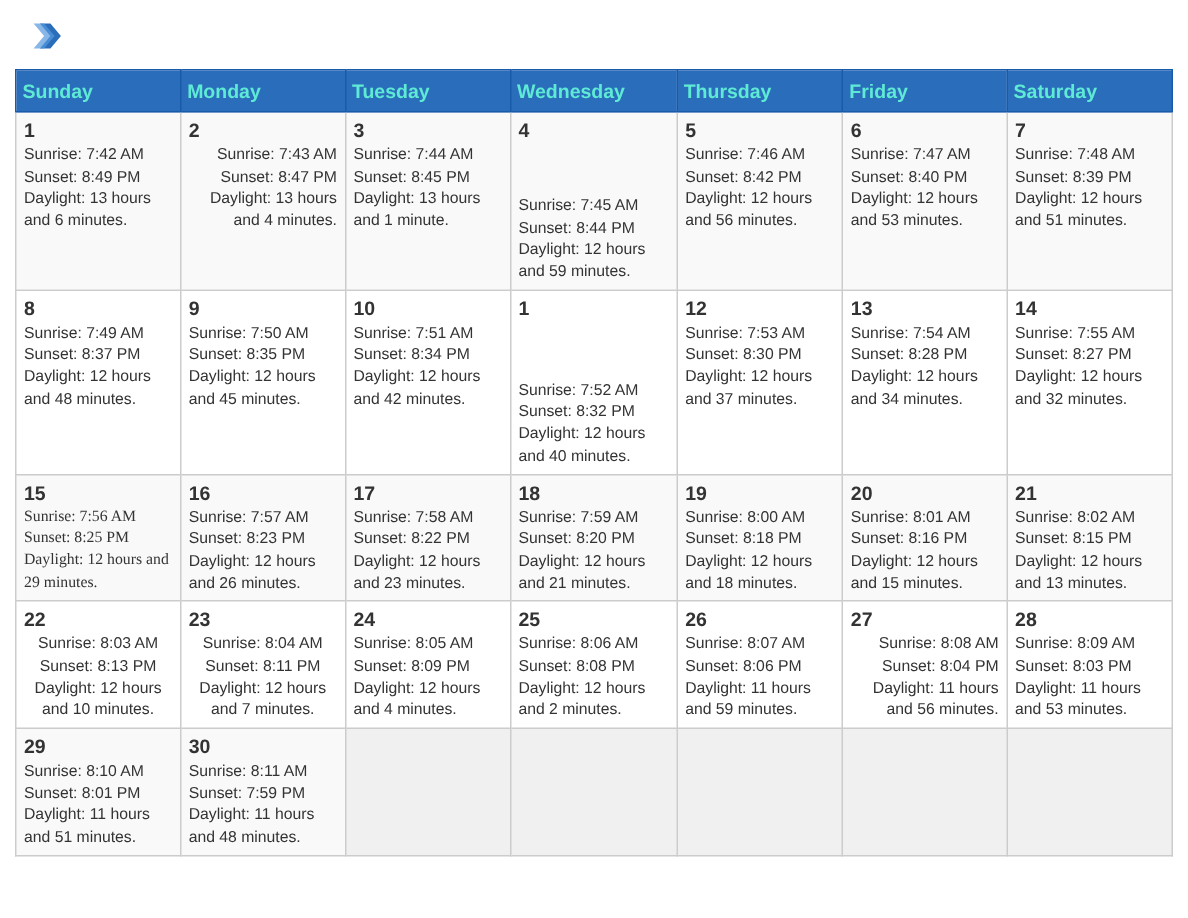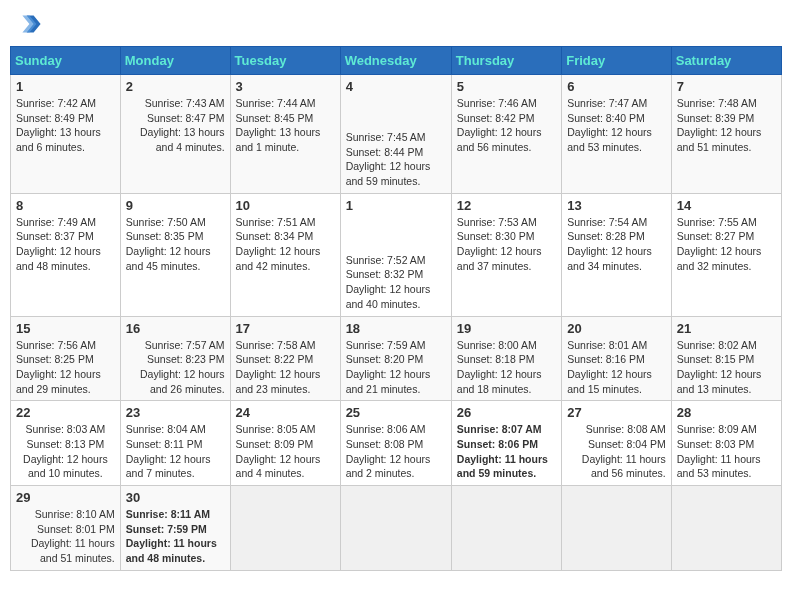--- a/index.html
+++ b/index.html
@@ -209,27 +209,27 @@
         <td>
           <span class="day-num">14</span>
           <div class="day-info" style="white-space: pre-line;">Sunrise: 7:55 AM
 Sunset: 8:27 PM
 Daylight: 12 hours and 32 minutes.</div>
         </td>
       </tr>
       <tr>
         <td>
           <span class="day-num">15</span>
-          <div class="day-info" style="white-space: pre-line;">Sunrise: 7:56 AM
+          <div class="day-info" style="white-space: pre-line; font-family: Liberation Serif, serif;">Sunrise: 7:56 AM
 Sunset: 8:25 PM
 Daylight: 12 hours and 29 minutes.</div>
         </td>
         <td>
           <span class="day-num">16</span>
-          <div class="day-info" style="white-space: pre-line; text-align: right;">Sunrise: 7:57 AM
+          <div class="day-info" style="white-space: pre-line;">Sunrise: 7:57 AM
 Sunset: 8:23 PM
 Daylight: 12 hours and 26 minutes.</div>
         </td>
         <td>
           <span class="day-num">17</span>
           <div class="day-info" style="white-space: pre-line;">Sunrise: 7:58 AM
 Sunset: 8:22 PM
 Daylight: 12 hours and 23 minutes.</div>
         </td>
         <td>
@@ -259,65 +259,65 @@
       </tr>
       <tr>
         <td>
           <span class="day-num">22</span>
           <div class="day-info" style="white-space: pre-line; text-align: center;">Sunrise: 8:03 AM
 Sunset: 8:13 PM
 Daylight: 12 hours and 10 minutes.</div>
         </td>
         <td>
           <span class="day-num">23</span>
-          <div class="day-info" style="white-space: pre-line;">Sunrise: 8:04 AM
+          <div class="day-info" style="white-space: pre-line; text-align: center;">Sunrise: 8:04 AM
 Sunset: 8:11 PM
 Daylight: 12 hours and 7 minutes.</div>
         </td>
         <td>
           <span class="day-num">24</span>
           <div class="day-info" style="white-space: pre-line;">Sunrise: 8:05 AM
 Sunset: 8:09 PM
 Daylight: 12 hours and 4 minutes.</div>
         </td>
         <td>
           <span class="day-num">25</span>
           <div class="day-info" style="white-space: pre-line;">Sunrise: 8:06 AM
 Sunset: 8:08 PM
 Daylight: 12 hours and 2 minutes.</div>
         </td>
         <td>
           <span class="day-num">26</span>
-          <div class="day-info" style="white-space: pre-line; font-weight: bold;">Sunrise: 8:07 AM
+          <div class="day-info" style="white-space: pre-line;">Sunrise: 8:07 AM
 Sunset: 8:06 PM
 Daylight: 11 hours and 59 minutes.</div>
         </td>
         <td>
           <span class="day-num">27</span>
           <div class="day-info" style="white-space: pre-line; text-align: right;">Sunrise: 8:08 AM
 Sunset: 8:04 PM
 Daylight: 11 hours and 56 minutes.</div>
         </td>
         <td>
           <span class="day-num">28</span>
           <div class="day-info" style="white-space: pre-line;">Sunrise: 8:09 AM
 Sunset: 8:03 PM
 Daylight: 11 hours and 53 minutes.</div>
         </td>
       </tr>
       <tr>
         <td>
           <span class="day-num">29</span>
-          <div class="day-info" style="white-space: pre-line; text-align: right;">Sunrise: 8:10 AM
+          <div class="day-info" style="white-space: pre-line;">Sunrise: 8:10 AM
 Sunset: 8:01 PM
 Daylight: 11 hours and 51 minutes.</div>
         </td>
         <td>
           <span class="day-num">30</span>
-          <div class="day-info" style="white-space: pre-line; font-weight: bold;">Sunrise: 8:11 AM
+          <div class="day-info" style="white-space: pre-line;">Sunrise: 8:11 AM
 Sunset: 7:59 PM
 Daylight: 11 hours and 48 minutes.</div>
         </td>
         <td class="empty-cell"></td>
         <td class="empty-cell"></td>
         <td class="empty-cell"></td>
         <td class="empty-cell"></td>
         <td class="empty-cell"></td>
       </tr>
     </tbody>

